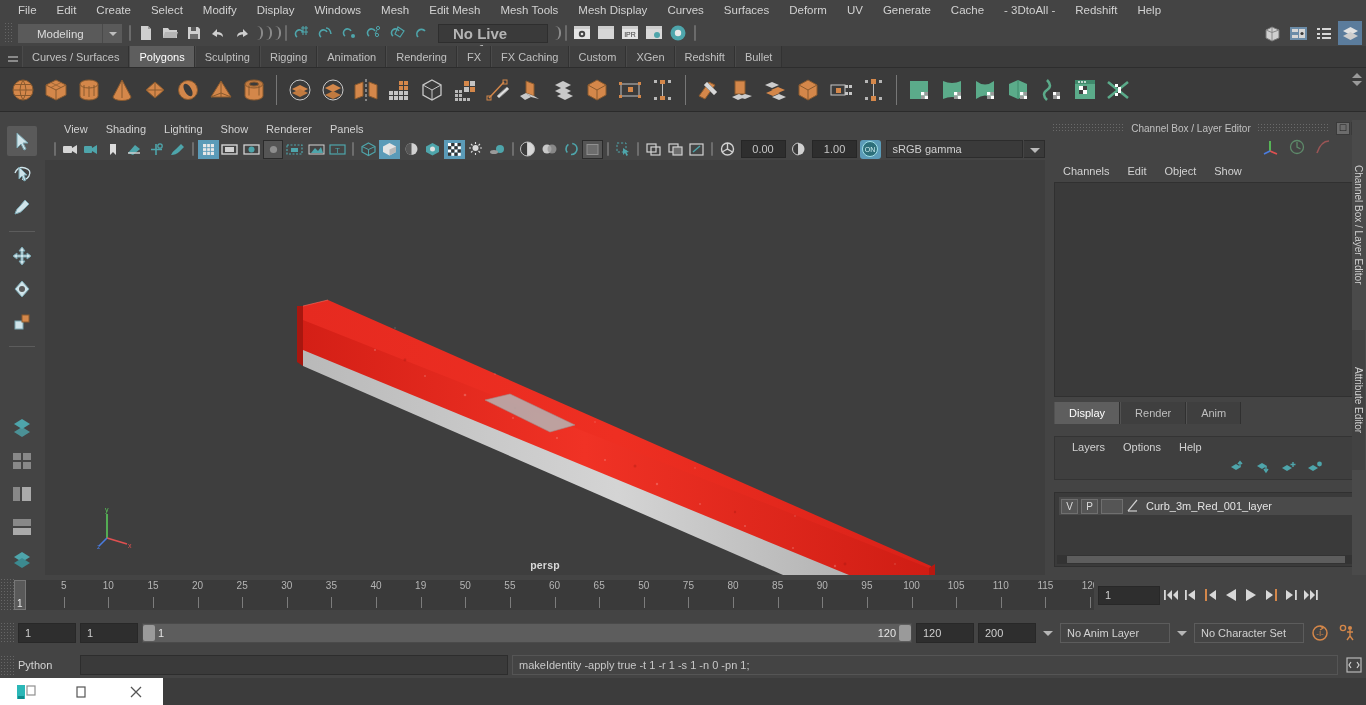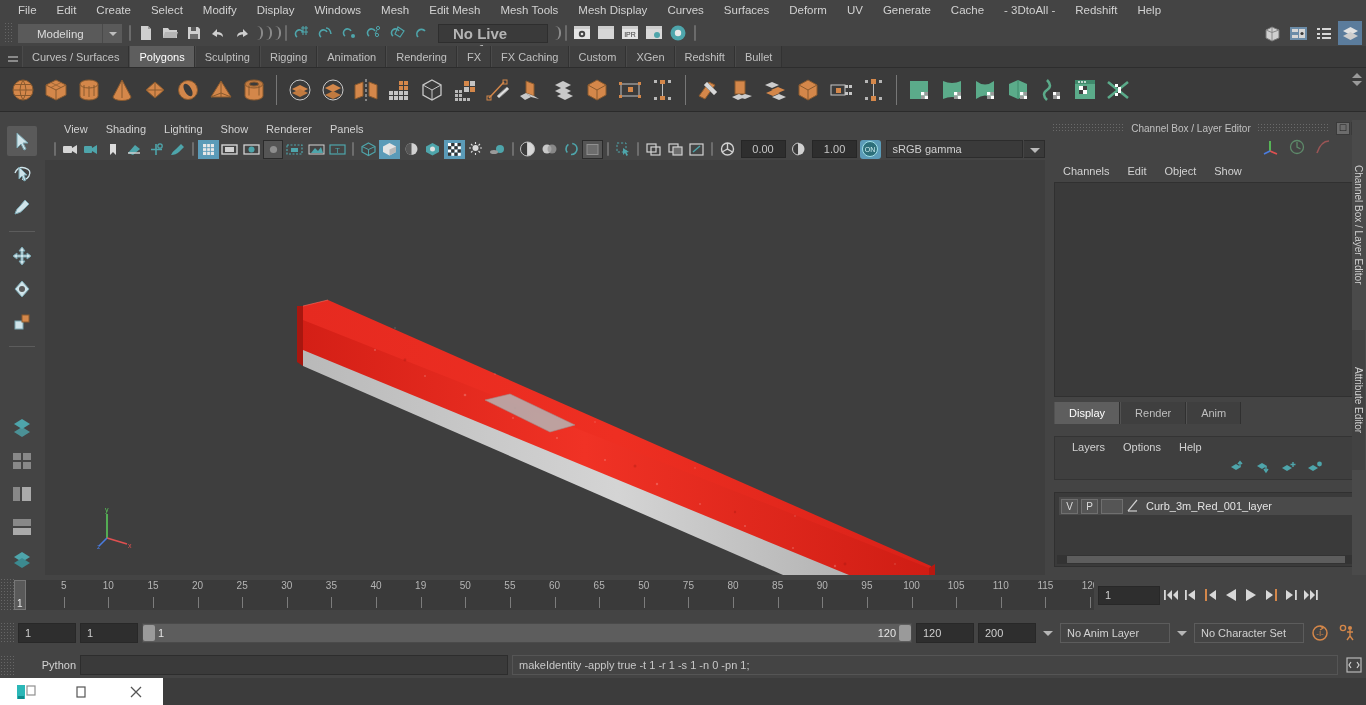--- a/index.html
+++ b/index.html
@@ -224,21 +224,21 @@
   .dropfield{ width:96px;height:20px;background:#444;border:1px solid #5c5c5c;color:#d2d2d2;
      font-size:11px;line-height:18px;padding-left:6px;}
   .dropfield.w{ width:110px;}
   .drop-ar{ width:16px;height:20px;position:relative;}
   .drop-ar:after{content:"";position:absolute;left:3px;top:8px;
     border-left:5px solid transparent;border-right:5px solid transparent;border-top:5px solid #b6b6b6;}
 
   
   .cmdline{ position:absolute; left:0; top:652px; width:1366px; height:26px; background:#444;
      display:flex; align-items:center; gap:4px; }
-  .cmd-label{ width:58px; text-align:right; font-size:11px; color:#d4d4d4;}
+  .cmd-label{ width:58px; text-align:left; font-size:11px; color:#d4d4d4;}
   .cmd-input{ width:428px;height:20px;background:#3a3a3a;border:1px solid #2d2d2d;}
   .cmd-result{ flex:1; height:20px; background:#444; border:1px solid #555; color:#c8c8c8;
      font-size:11px; line-height:18px; padding-left:6px; white-space:nowrap; overflow:hidden;}
   .cmd-icon{ width:24px;height:22px;display:flex;align-items:center;justify-content:center;}
 
   
   .helpline{ position:absolute; left:0; top:678px; width:1366px; height:27px; background:#3c3c3c;}
   .taskbar{ position:absolute; left:0; top:678px; width:163px; height:27px; background:#ffffff;
      display:flex; align-items:center; }
   .tb-item{ flex:1; height:27px; display:flex; align-items:center; justify-content:center;}
@@ -1147,20 +1147,21 @@
       <div class="axis-gizmo">
         <svg width="42" height="46" viewBox="0 0 42 46">
           <line x1="10" y1="34" x2="10" y2="10" stroke="#5ac85a" stroke-width="1.6"></line>
           <line x1="10" y1="34" x2="30" y2="40" stroke="#e05050" stroke-width="1.6"></line>
           <line x1="10" y1="34" x2="2" y2="42" stroke="#4a7ce0" stroke-width="1.6"></line>
           <text x="8" y="8" font-size="7" fill="#5ac85a" font-family="Liberation Sans">y</text>
           <text x="31" y="44" font-size="7" fill="#e05050" font-family="Liberation Sans">x</text>
           <text x="0" y="45" font-size="7" fill="#4a7ce0" font-family="Liberation Sans">z</text>
         </svg>
       </div>
+      <div class="persp-label">persp</div>
     </div>
   </div>
 
   <div class="rightpanel">
     <div class="rp-title">
       <div class="rp-dots"></div>
       <span>Channel Box / Layer Editor</span>
       <div class="rp-dots"></div>
       <div class="rp-winbtn">☐</div>
       <div class="rp-winbtn">✕</div>

